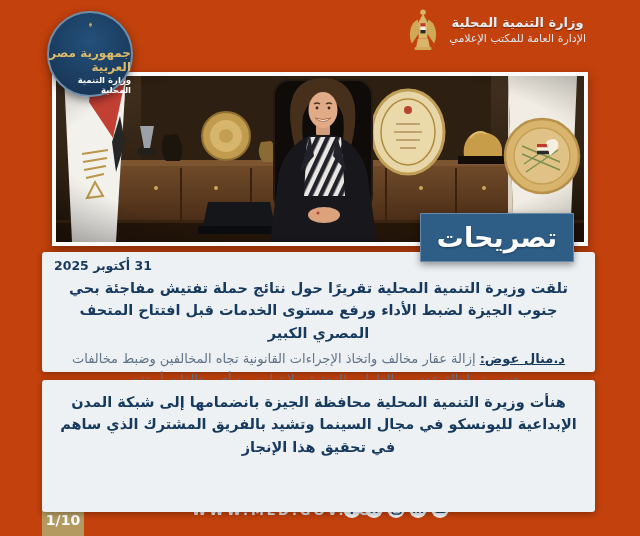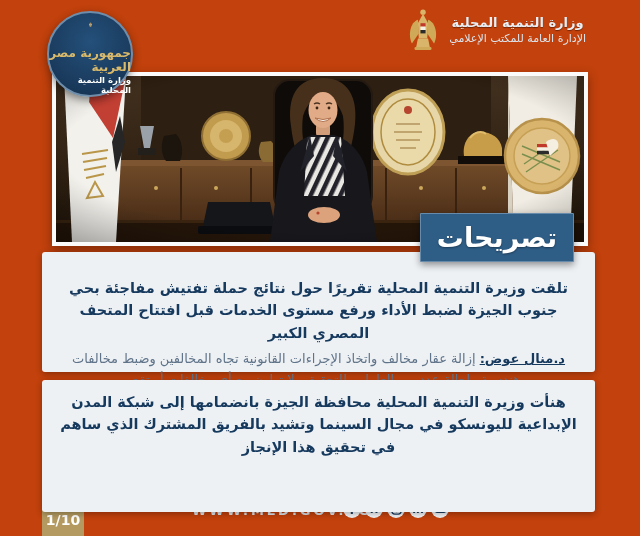--- a/index.html
+++ b/index.html
@@ -292,20 +292,21 @@
 
       <rect width="528" height="166" fill="url(#vig)"></rect>
     </svg>
   </div>
 
   <div class="statements-badge">
     <span>تصريحات</span>
   </div>
 
   <div class="card card1">
+    <div class="date">31 أكتوبر 2025</div>
     <div class="headline">تلقت وزيرة التنمية المحلية تقريرًا حول نتائج حملة تفتيش مفاجئة بحي جنوب الجيزة لضبط الأداء ورفع مستوى الخدمات قبل افتتاح المتحف المصري الكبير</div>
     <div class="quote-line">
       <span class="speaker">د.منال عوض:</span><span> إزالة عقار مخالف واتخاذ الإجراءات القانونية تجاه المخالفين وضبط مخالفات هندسية وإحالة عدد من العاملين للتحقيق ولا تهاون مع أي مخالفات أو تقصير</span>
     </div>
   </div>
 
   <div class="card card2">
     <div class="headline">هنأت وزيرة التنمية المحلية محافظة الجيزة بانضمامها إلى شبكة المدن الإبداعية لليونسكو في مجال السينما وتشيد بالفريق المشترك الذي ساهم في تحقيق هذا الإنجاز</div>
   </div>
 

